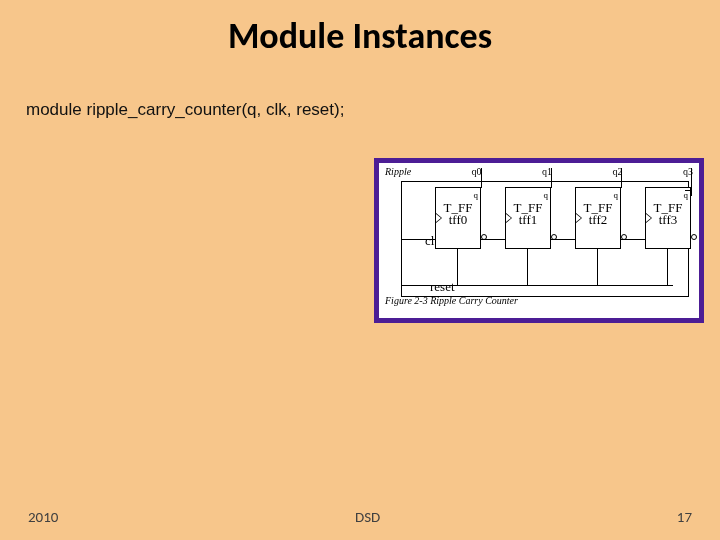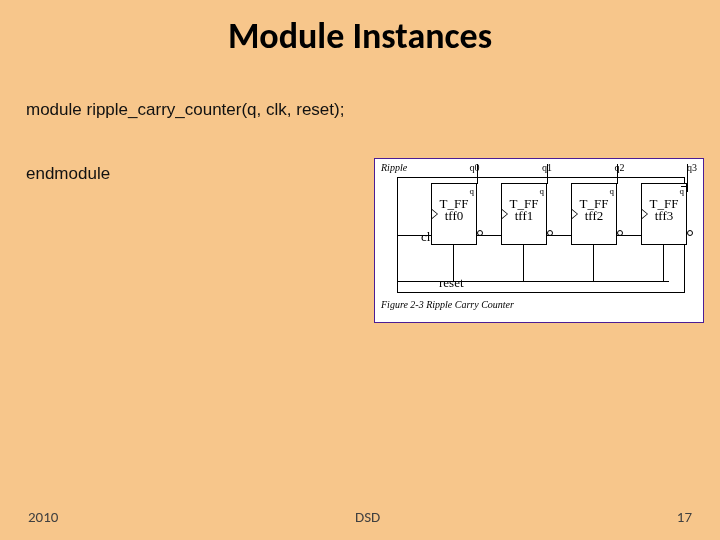--- a/index.html
+++ b/index.html
@@ -37,21 +37,21 @@
     font-size: 15px;
     color: #404040;
   }
   .diagram {
     position: absolute;
     right: 16px;
     top: 158px;
     width: 330px;
     height: 165px;
     background: #ffffff;
-    border: 1px solid #4c1d95;
+    border: 5px solid #4c1d95;
     font-family: "Times New Roman", serif;
   }
   .diagram .topline {
     position: absolute;
     top: 3px; left: 6px; right: 6px;
     display: flex;
     justify-content: space-between;
     font-size: 10px;
   }
   .diagram .ripple-lbl {
@@ -122,38 +122,35 @@
     font-style: italic;
   }
 </style>
 </head>
 <body>
 
 <h1 class="title">Module Instances</h1>
 
 <div class="code">
 <span>module ripple_carry_counter(q, clk, reset);</span>
-<div class="block">
-<span>endmodule</span>
-</div>
 </div>
 
 <div class="diagram">
   <div class="topline">
     <span class="ripple-lbl">Ripple</span>
     <span>q0</span>
     <span>q1</span>
     <span>q2</span>
     <span>q3</span>
   </div>
 
   <div class="outer-box"></div>
 
   <span class="side-lbl" style="left:2px; top:70px;">clock</span>
-  <span class="side-lbl" style="left:20px; top:116px;">reset</span>
+  <span class="side-lbl" style="left:7px; top:116px;">reset</span>
 
   <div class="wire" style="left:22px; top:76px; width:34px; height:1px;"></div>
 
   <div class="wire" style="left:22px; top:122px; width:272px; height:1px;"></div>
 
   <div class="ff" style="left:56px;">
     <span class="qport">q</span>
     <span class="lab tff-lbl">T_FF</span>
     <span class="lab inst-lbl">tff0</span>
     <span class="clk-tri"></span>

